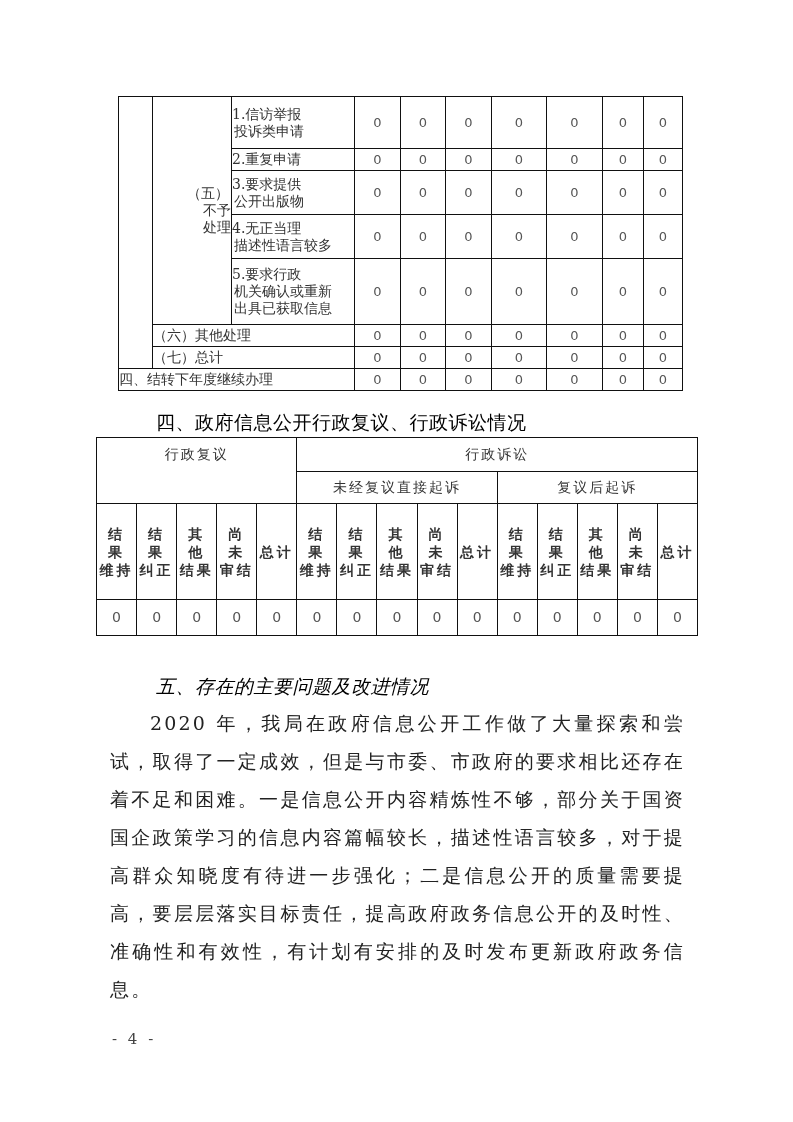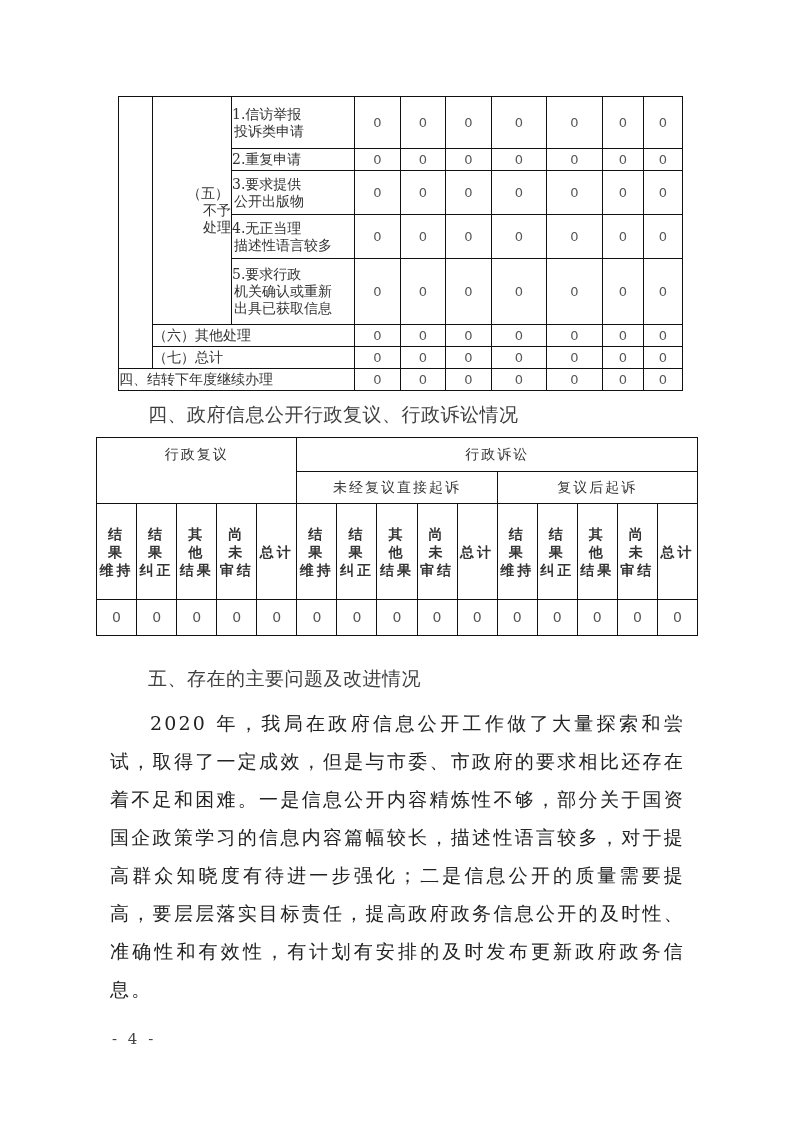--- a/index.html
+++ b/index.html
@@ -8,28 +8,28 @@
   table { border-collapse: collapse; position: absolute; table-layout: fixed; }
   td { border: 1px solid #111; text-align: center; vertical-align: middle;
        padding: 0; font-size: 14px; line-height: 17px; color: #333; }
   #t1 { left: 118px; top: 96px; width: 554px; }
   #t1 td.lbl { text-align: right; padding-right: 4px; text-align-last: auto; }
   #t1 td.lbl span { display: block; text-align: justify; text-align-last: left; }
   #t1 td.lbl span.first { text-align: left; }
   #t1 td.cat { text-align: left; padding-left: 2px; }
   #t1 td.mid { text-align: left; }
   .num { font-family: "DejaVu Sans", "Liberation Sans", sans-serif; font-size: 13px; color: #555; }
-  h2 { position: absolute; margin: 0; font-family: "DejaVu Sans", "Liberation Sans", sans-serif;
-       font-weight: normal; font-size: 19px; color: #404040; letter-spacing: 0.5px; }
+  h2 { position: absolute; margin: 8px; font-family: "DejaVu Sans", "Liberation Sans", sans-serif;
+       font-weight: normal; font-size: 19px; color: #000000; letter-spacing: 0.5px; }
   #h4 { left: 148px; top: 402px; }
   #t2 { left: 96px; top: 437px; width: 602px; }
   #t2 td { font-size: 14px; }
   #t2 td.hd { letter-spacing: 2px; }
   #t2 td.v { font-size: 14px; line-height: 18px; letter-spacing: 3px; }
-  #h5 { left: 148px; top: 666px; }
+  #h5 { left: 148px; top: 666px; font-style: italic; }
   .para { position: absolute; left: 110px; top: 704px; width: 575px; margin: 0;
           font-size: 19px; line-height: 38px; letter-spacing: 2.2px; color: #222;
           text-indent: 40px; text-align: justify; }
   .pageno { position: absolute; left: 112px; top: 1030px; font-size: 15px; color: #444; letter-spacing: 3px; }
 </style>
 </head>
 <body>
 
 <table id="t1">
   <colgroup>

